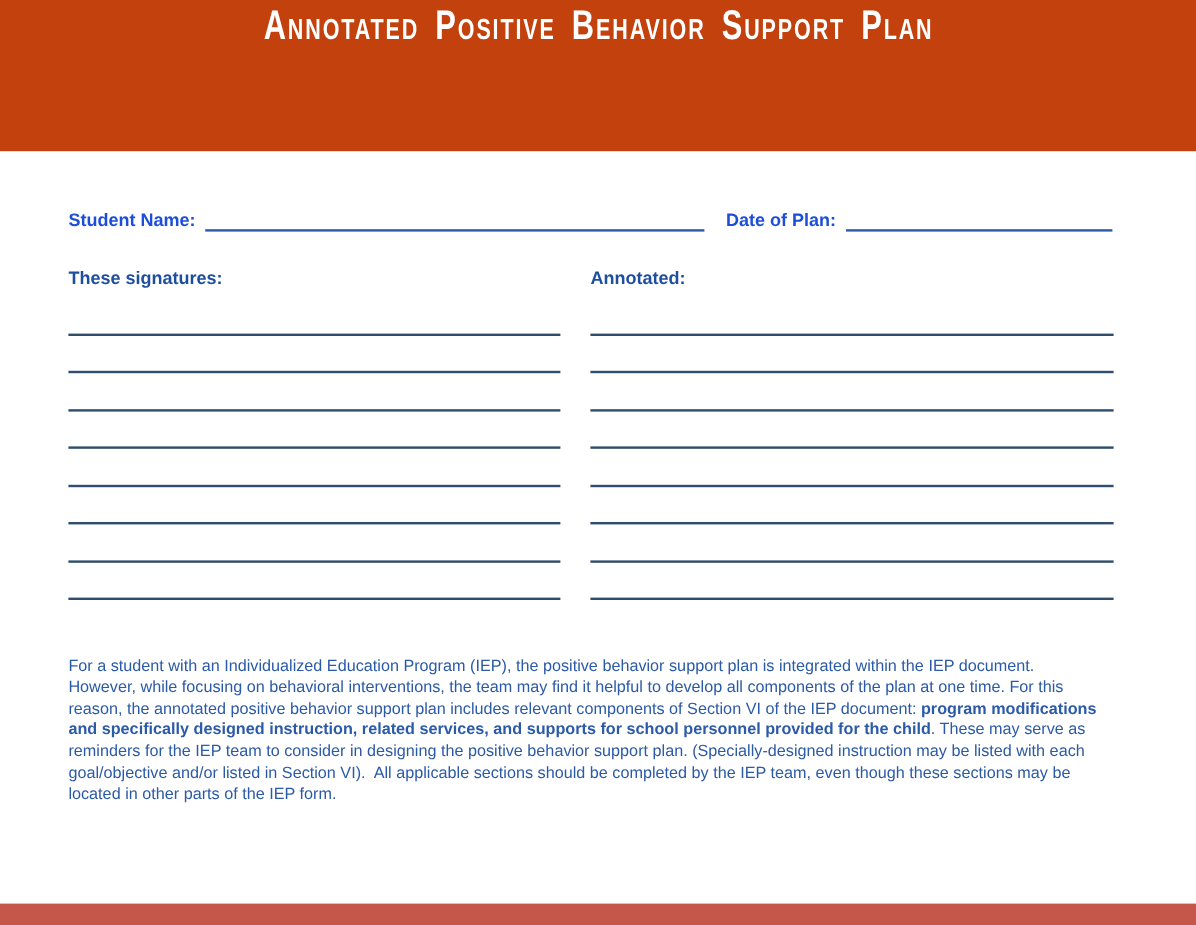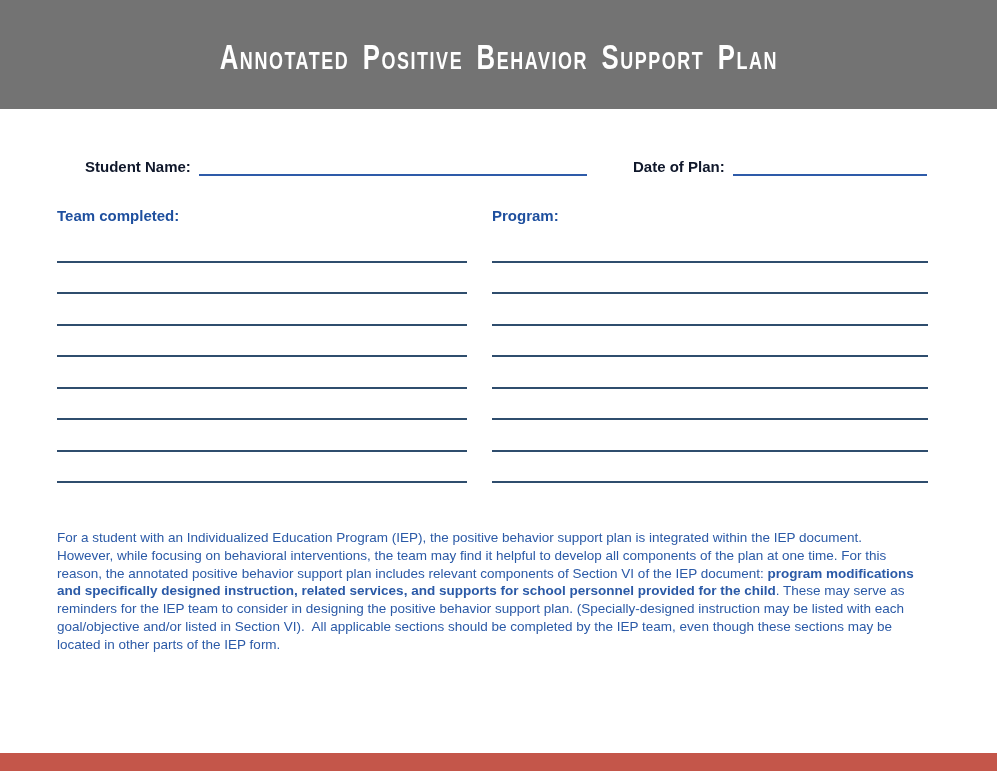--- a/index.html
+++ b/index.html
@@ -6,23 +6,23 @@
   html, body {
     width: 997px; height: 771px;
     background: #ffffff;
     font-family: "Liberation Sans", sans-serif;
     overflow: hidden;
   }
   body { position: relative; }
 
   
   .banner {
-    width: 100%; height: 109px;
-    background: #737373;
-    display: flex; align-items: center; justify-content: center;
+    width: 100%; height: 126px;
+    background: #c2410c;
+    display: flex; justify-content: center;
   }
   .banner h1 {
     color: #ffffff;
     font-size: 33px;
     font-weight: 700;
     font-variant: small-caps;
     letter-spacing: 2px;
     word-spacing: 6px;
     transform: scaleX(0.78) scaleY(1.05);
     transform-origin: center center;
@@ -33,26 +33,25 @@
   
   .field-row {
     display: flex;
     margin: 49px 70px 0 57px;
     align-items: flex-end;
   }
   .field-group { display: flex; align-items: flex-end; }
   .field-group.student { width: 530px; }
   .field-group.date { flex: 1; margin-left: 18px; }
   .field-label {
-    color: #0f172a;
+    color: #1d4ed8;
     font-weight: 700;
     font-size: 15px;
     white-space: nowrap;
     padding-bottom: 1px;
-    margin-left: 28px;
   }
   .field-line {
     flex: 1;
     border-bottom: 2px solid #2e5ba9;
     height: 18px;
     margin-left: 8px;
   }
 
   
   .sig-section {
@@ -114,34 +113,34 @@
     <span class="field-line"></span>
   </div>
   <div class="field-group date">
     <span class="field-label">Date of Plan:</span>
     <span class="field-line"></span>
   </div>
 </div>
 
 <div class="sig-section">
   <div class="sig-col-left">
-    <div class="sig-heading">Team completed:</div>
+    <div class="sig-heading">These signatures:</div>
     <div class="sig-rows">
       <div class="sig-line"></div>
     <div class="sig-line"></div>
         <div class="sig-line"></div>
         <div class="sig-line"></div>
         <div class="sig-line"></div>
         <div class="sig-line"></div>
         <div class="sig-line"></div>
         <div class="sig-line"></div>
       </div>
   </div>
   <div class="sig-col-right">
-    <div class="sig-heading">Program:</div>
+    <div class="sig-heading">Annotated:</div>
     <div class="sig-rows">
       <div class="sig-line"></div>
     <div class="sig-line"></div>
         <div class="sig-line"></div>
         <div class="sig-line"></div>
         <div class="sig-line"></div>
         <div class="sig-line"></div>
         <div class="sig-line"></div>
         <div class="sig-line"></div>
       </div>

